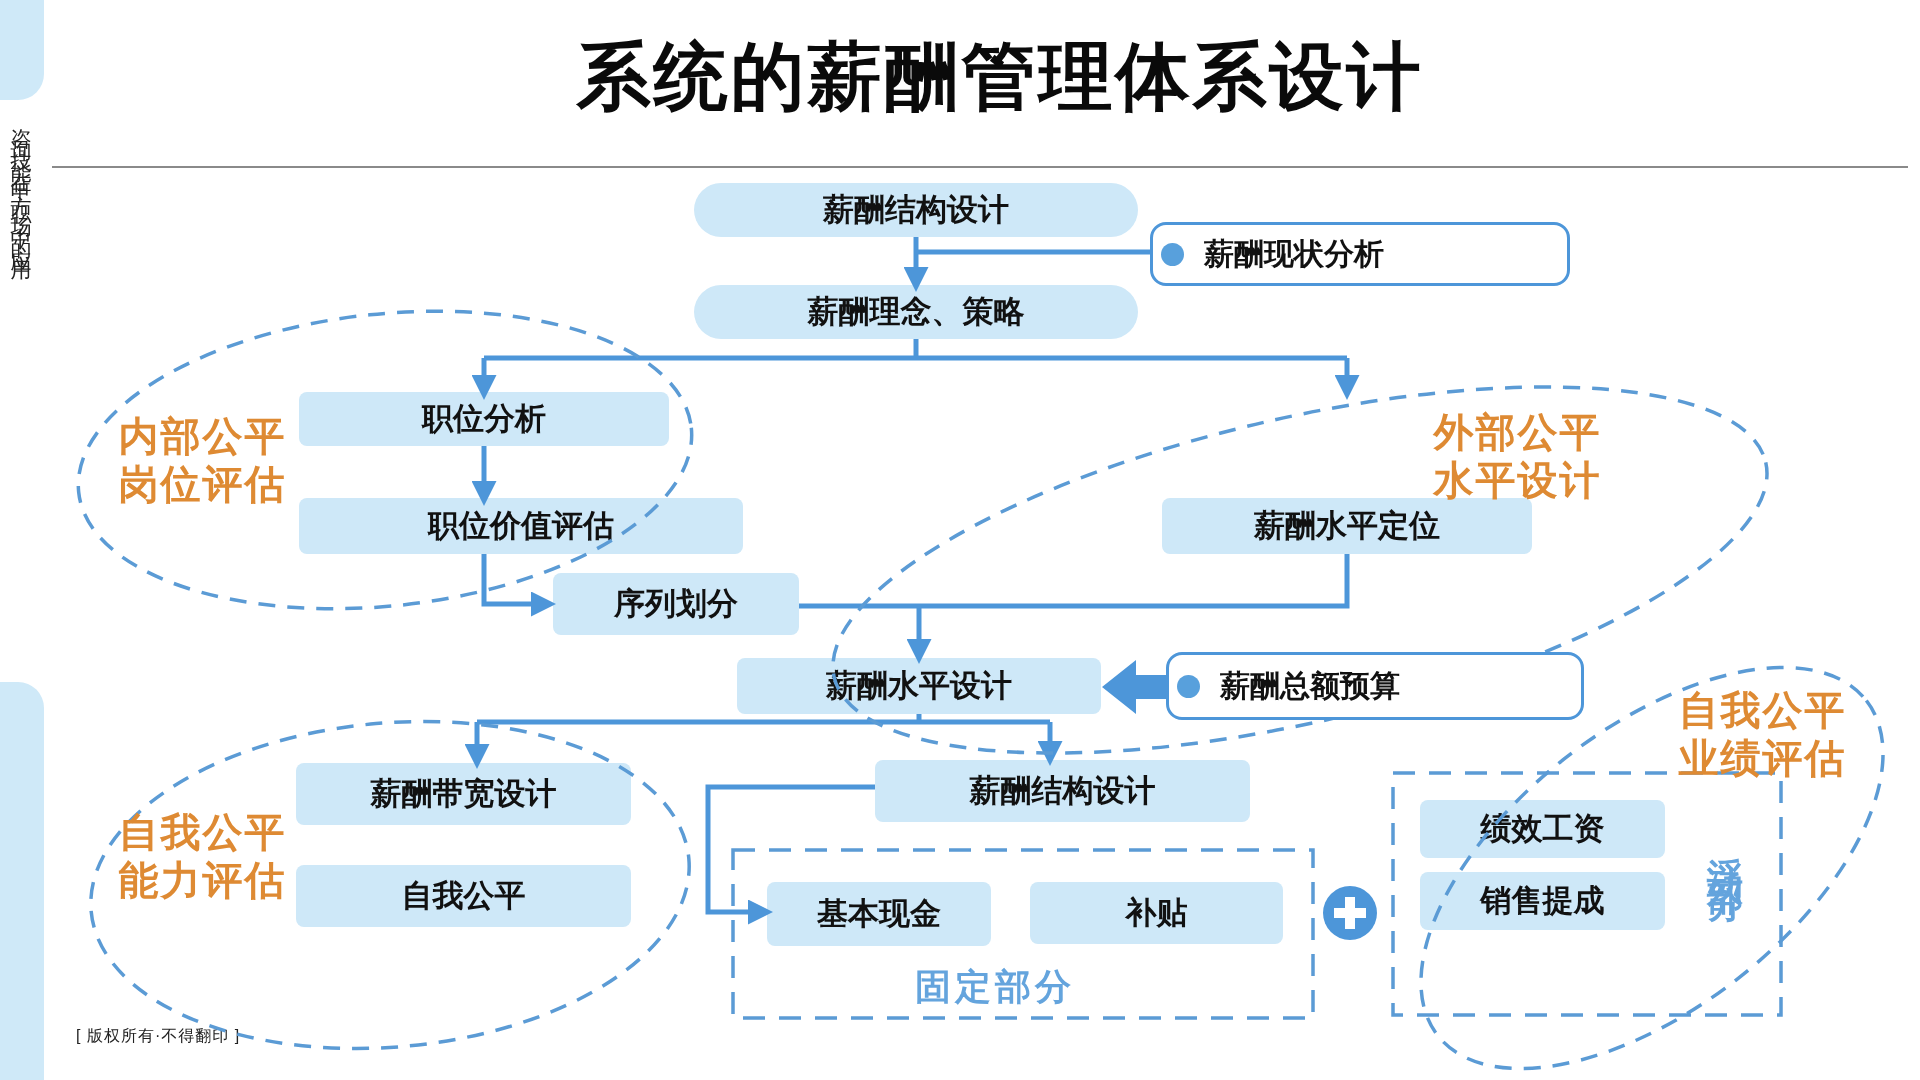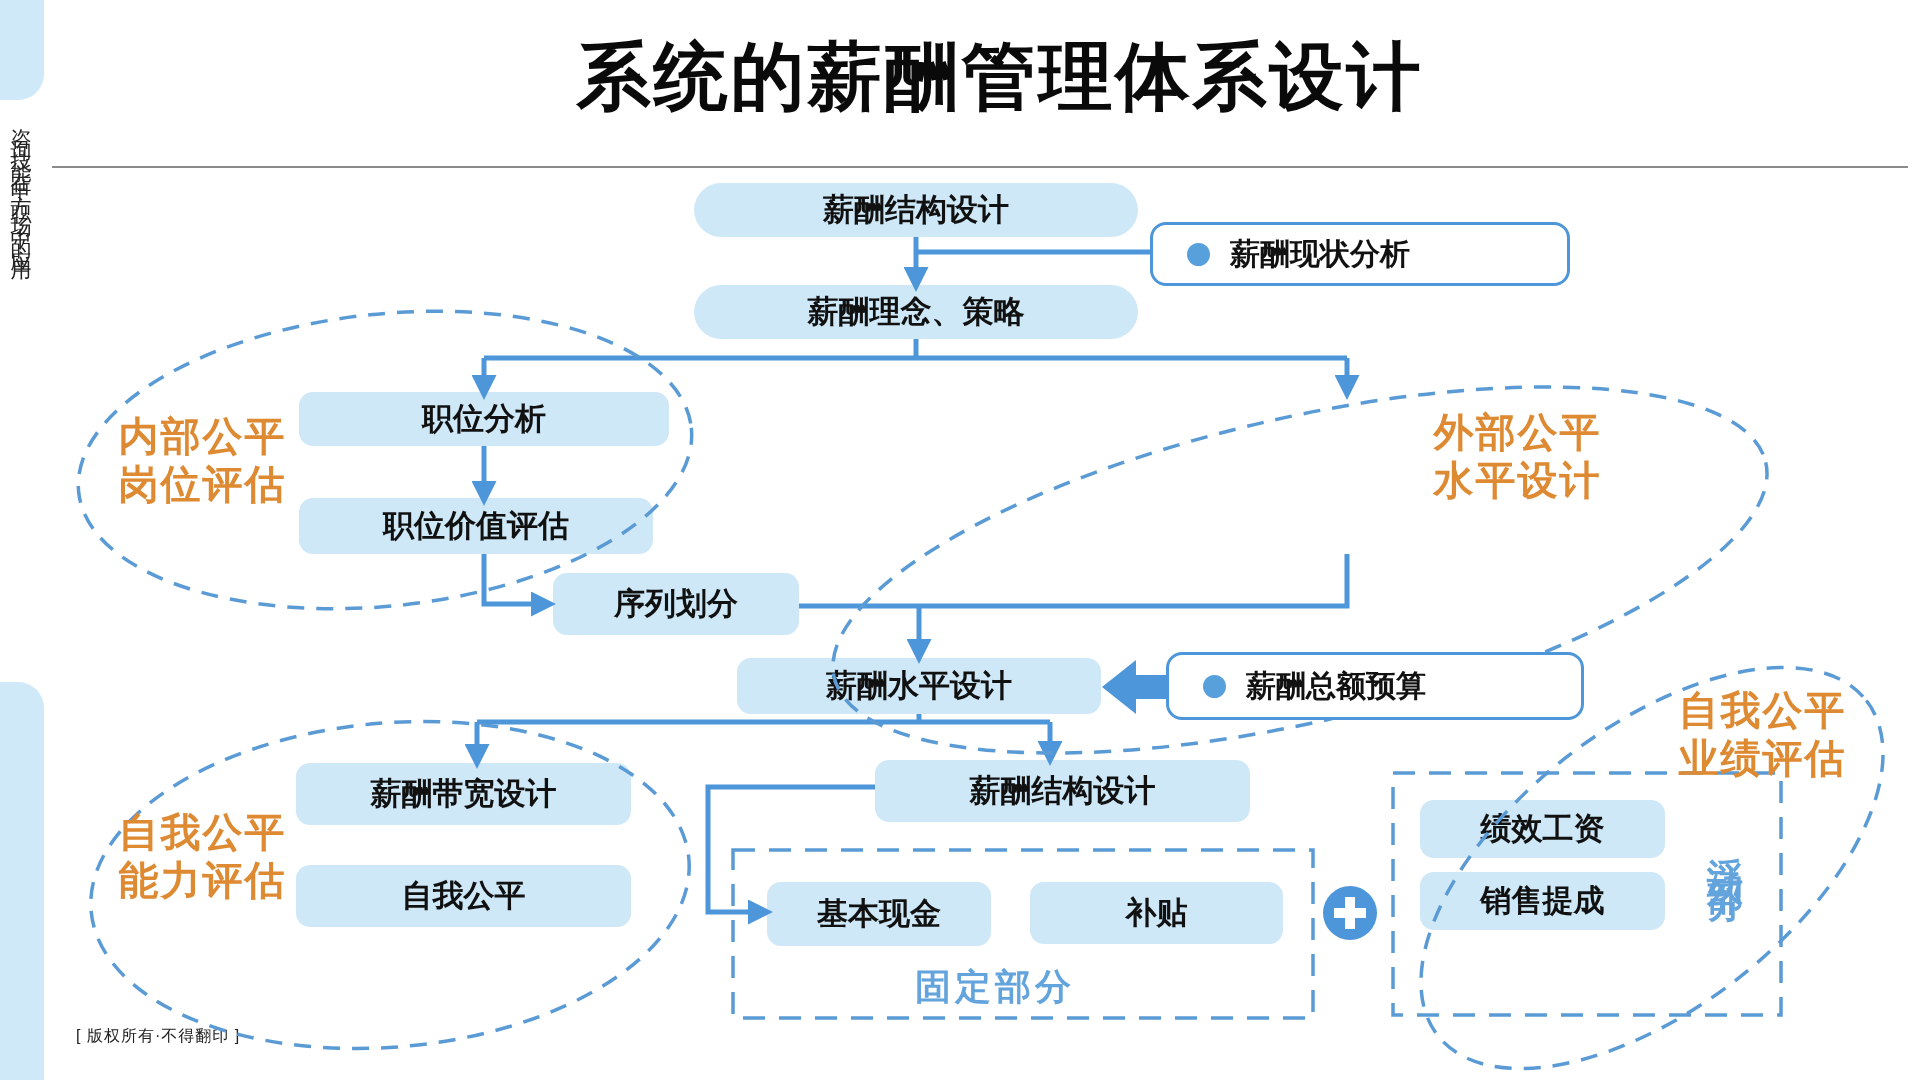--- a/index.html
+++ b/index.html
@@ -9,26 +9,26 @@
   .side-cap{position:absolute;left:0;background:#cfe9f8;z-index:3;}
   #side-cap-top{top:0;width:44px;height:100px;border-radius:0 0 26px 0;}
   #side-cap-bottom{top:682px;width:44px;height:398px;border-radius:0 26px 0 0;}
   #side-text{position:absolute;left:7px;top:112px;writing-mode:vertical-rl;text-orientation:upright;
              font-size:21px;letter-spacing:11px;color:#222;z-index:3;font-weight:500;}
   
   #title{position:absolute;left:400px;top:28px;width:1200px;text-align:center;font-size:74px;
          font-weight:900;color:#0a0a0a;letter-spacing:3px;z-index:3;}
   #divider{position:absolute;left:52px;top:166px;width:1856px;height:2px;background:#8a8a8a;z-index:3;}
   
-  .fbox{position:absolute;background:#cee8f8;border-radius:14px;display:flex;align-items:center;
+  .fbox{position:absolute;background:#cee8f8;border-radius:8px;display:flex;align-items:center;
         justify-content:center;font-size:31px;font-weight:600;color:#111;z-index:2;}
   .pill{border-radius:28px;font-weight:700;}
   
   .callout{position:absolute;background:#ffffff;border:3px solid #4d96d9;border-radius:16px;
-           display:flex;align-items:center;padding-left:34px;z-index:6;box-sizing:border-box;}
+           display:flex;align-items:center;padding-left:8px;z-index:6;box-sizing:border-box;}
   .bullet{width:23px;height:23px;border-radius:50%;background:#58a0dc;flex:0 0 auto;}
   .callout-label{font-size:30px;font-weight:600;color:#111;margin-left:20px;}
   
   .grp{position:absolute;color:#de8a33;font-size:40px;font-weight:800;line-height:1.2;
        text-align:center;white-space:pre-line;z-index:5;letter-spacing:2px;}
   
   .part-label{position:absolute;color:#64a4dd;font-size:36px;font-weight:800;z-index:5;letter-spacing:4px;}
   #floating-label{writing-mode:vertical-rl;text-orientation:upright;letter-spacing:10px;}
   #copyright{position:absolute;left:76px;top:1026px;font-size:16px;color:#222;z-index:3;letter-spacing:1px;}
   #diagram-lines{position:absolute;left:0;top:0;z-index:4;pointer-events:none;}
@@ -41,22 +41,23 @@
   <div id="side-cap-top" class="side-cap"></div>
   <div id="side-cap-bottom" class="side-cap"></div>
   <div id="side-text">咨询技能在甲方职场中的应用</div>
 
   <div id="title">系统的薪酬管理体系设计</div>
   <div id="divider"></div>
 
   <div class="fbox pill" style="left:694px;top:183px;width:444px;height:54px;">薪酬结构设计</div>
   <div class="fbox pill" style="left:694px;top:285px;width:444px;height:54px;">薪酬理念、策略</div>
   <div class="fbox" style="left:299px;top:392px;width:370px;height:54px;">职位分析</div>
-  <div class="fbox" style="left:299px;top:498px;width:354px;height:56px;">职位价值评估</div>
+  <div class="fbox" style="left:299px;top:498px;width:444px;height:56px;">职位价值评估</div>
   <div class="fbox" style="left:553px;top:573px;width:246px;height:62px;">序列划分</div>
+  <div class="fbox" style="left:1162px;top:498px;width:370px;height:56px;">薪酬水平定位</div>
   <div class="fbox" style="left:737px;top:658px;width:364px;height:56px;">薪酬水平设计</div>
   <div class="fbox" style="left:296px;top:763px;width:335px;height:62px;">薪酬带宽设计</div>
   <div class="fbox" style="left:296px;top:865px;width:335px;height:62px;">自我公平</div>
   <div class="fbox" style="left:875px;top:760px;width:375px;height:62px;">薪酬结构设计</div>
   <div class="fbox" style="left:767px;top:882px;width:224px;height:64px;">基本现金</div>
   <div class="fbox" style="left:1030px;top:882px;width:253px;height:62px;">补贴</div>
   <div class="fbox" style="left:1420px;top:800px;width:245px;height:58px;">绩效工资</div>
   <div class="fbox" style="left:1420px;top:872px;width:245px;height:58px;">销售提成</div>
 
   <svg id="diagram-lines" width="1920" height="1080" viewBox="0 0 1920 1080">

